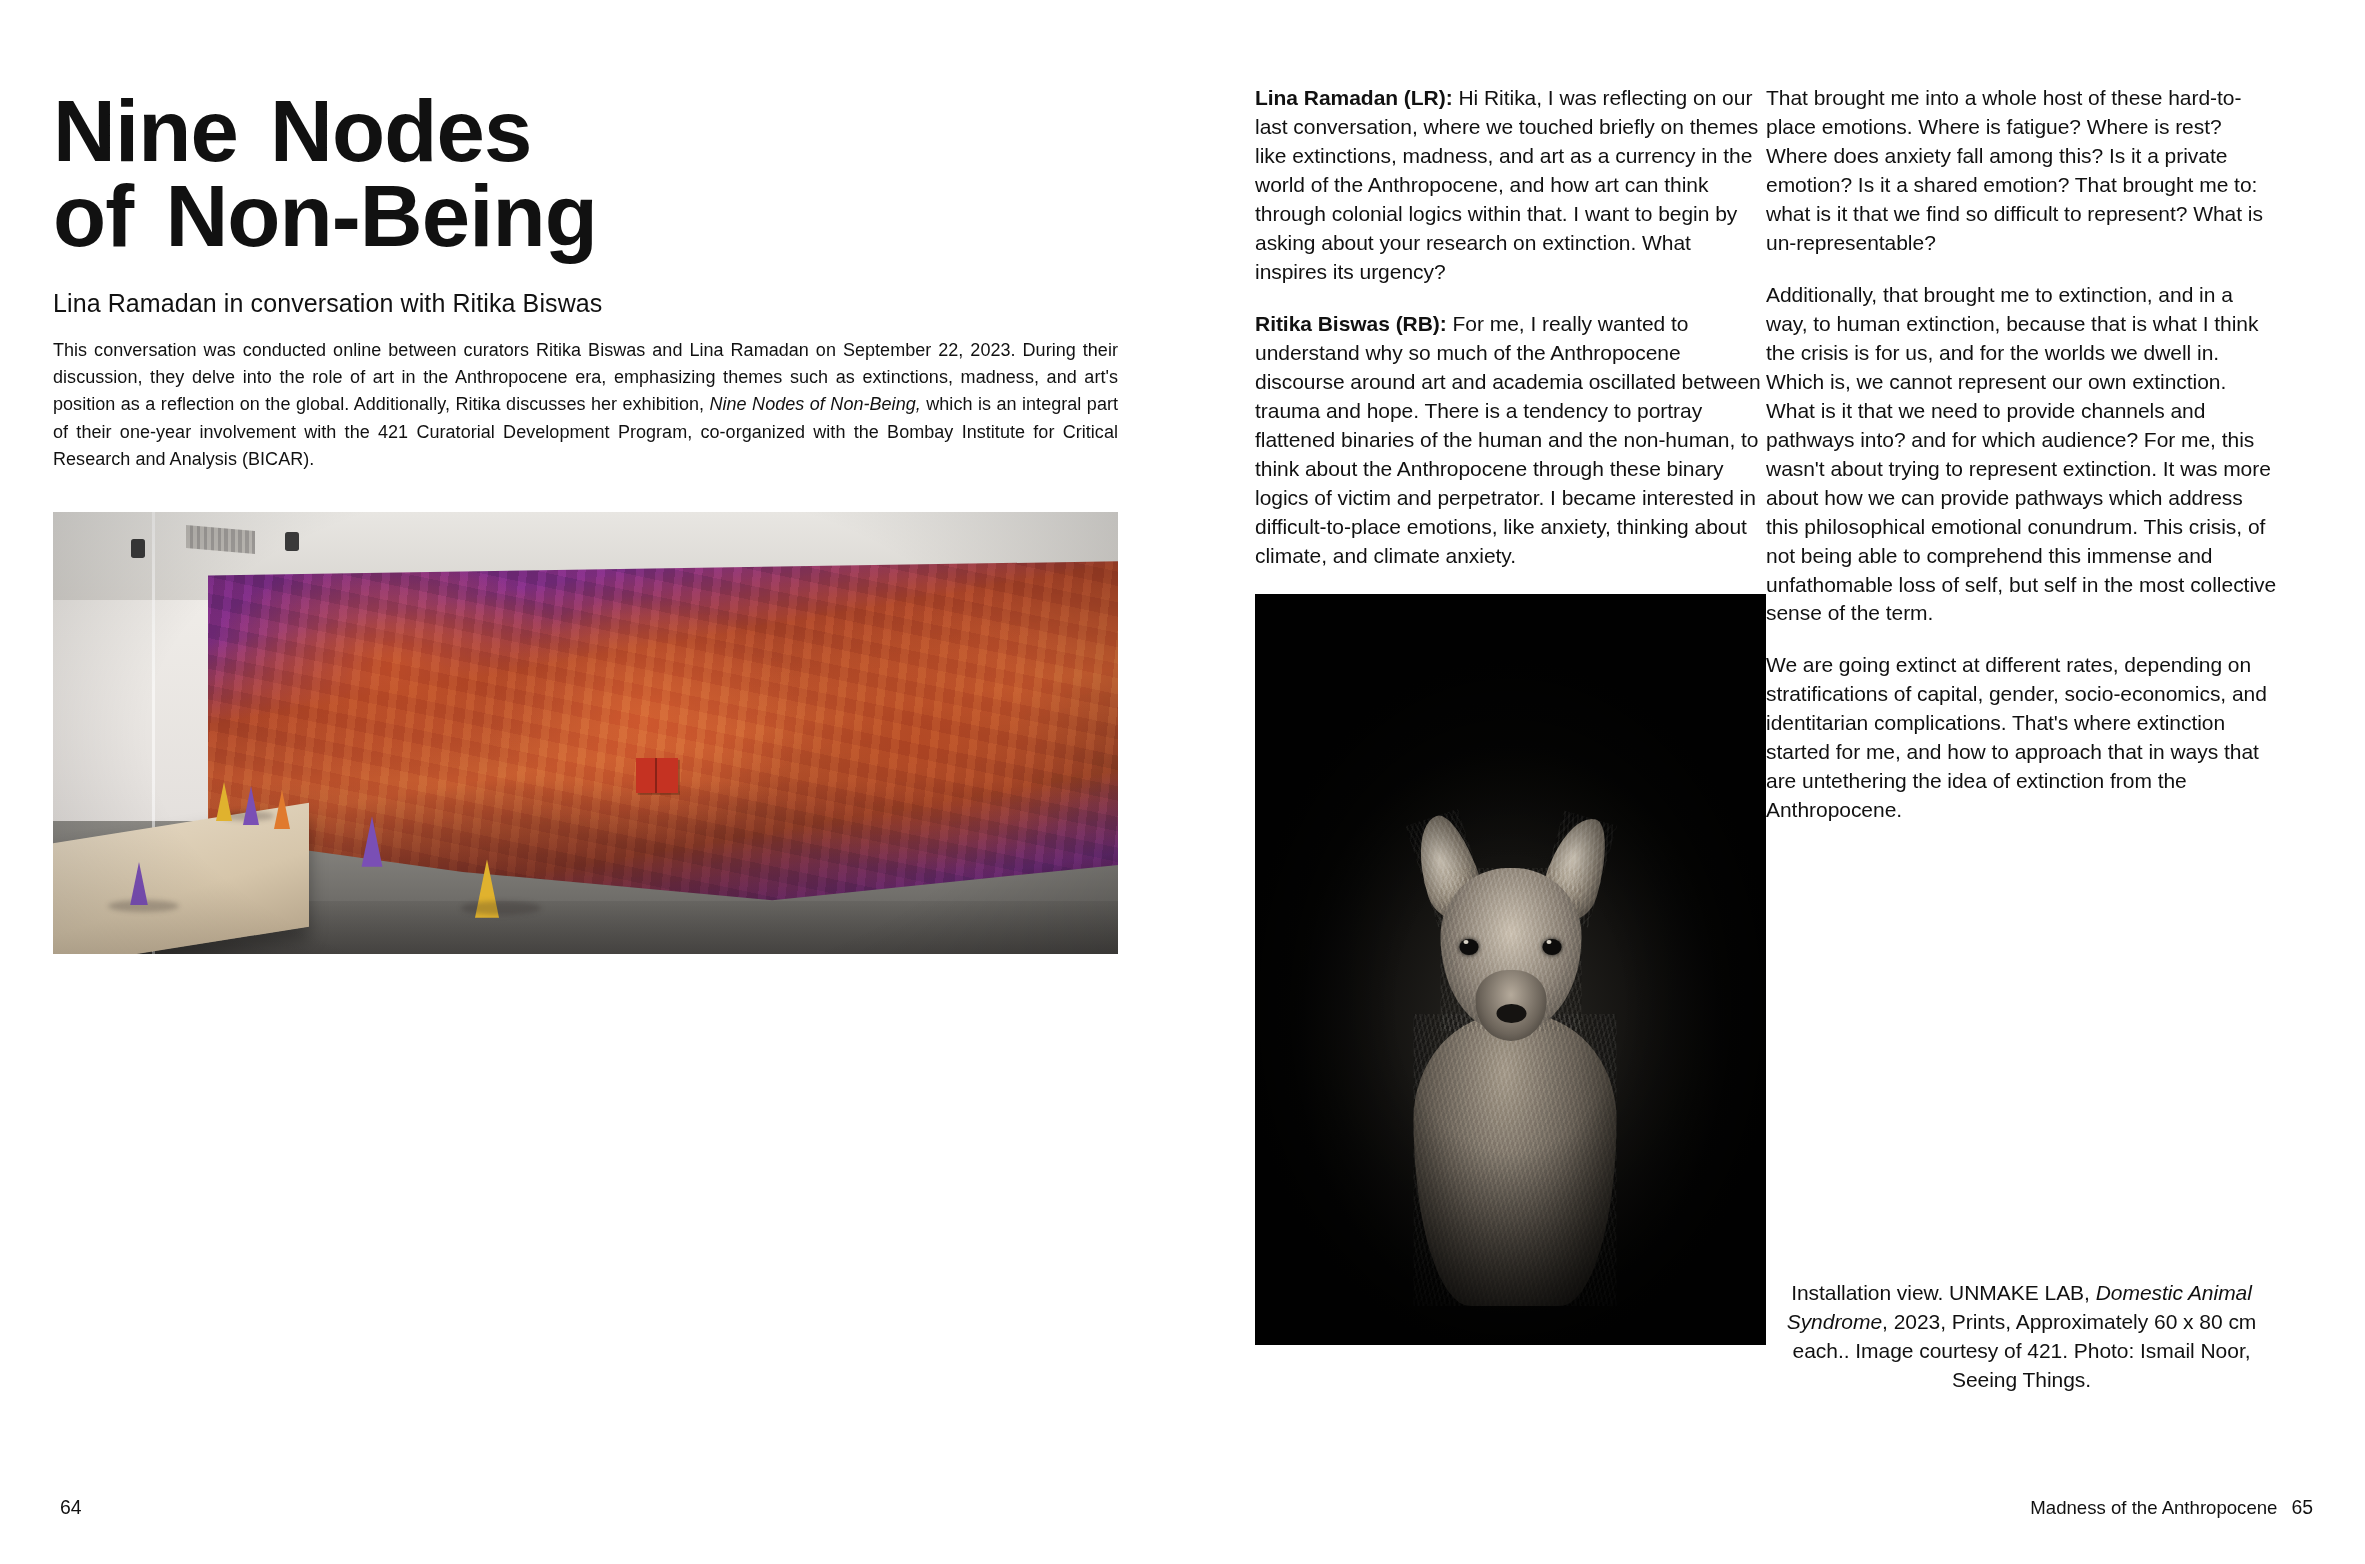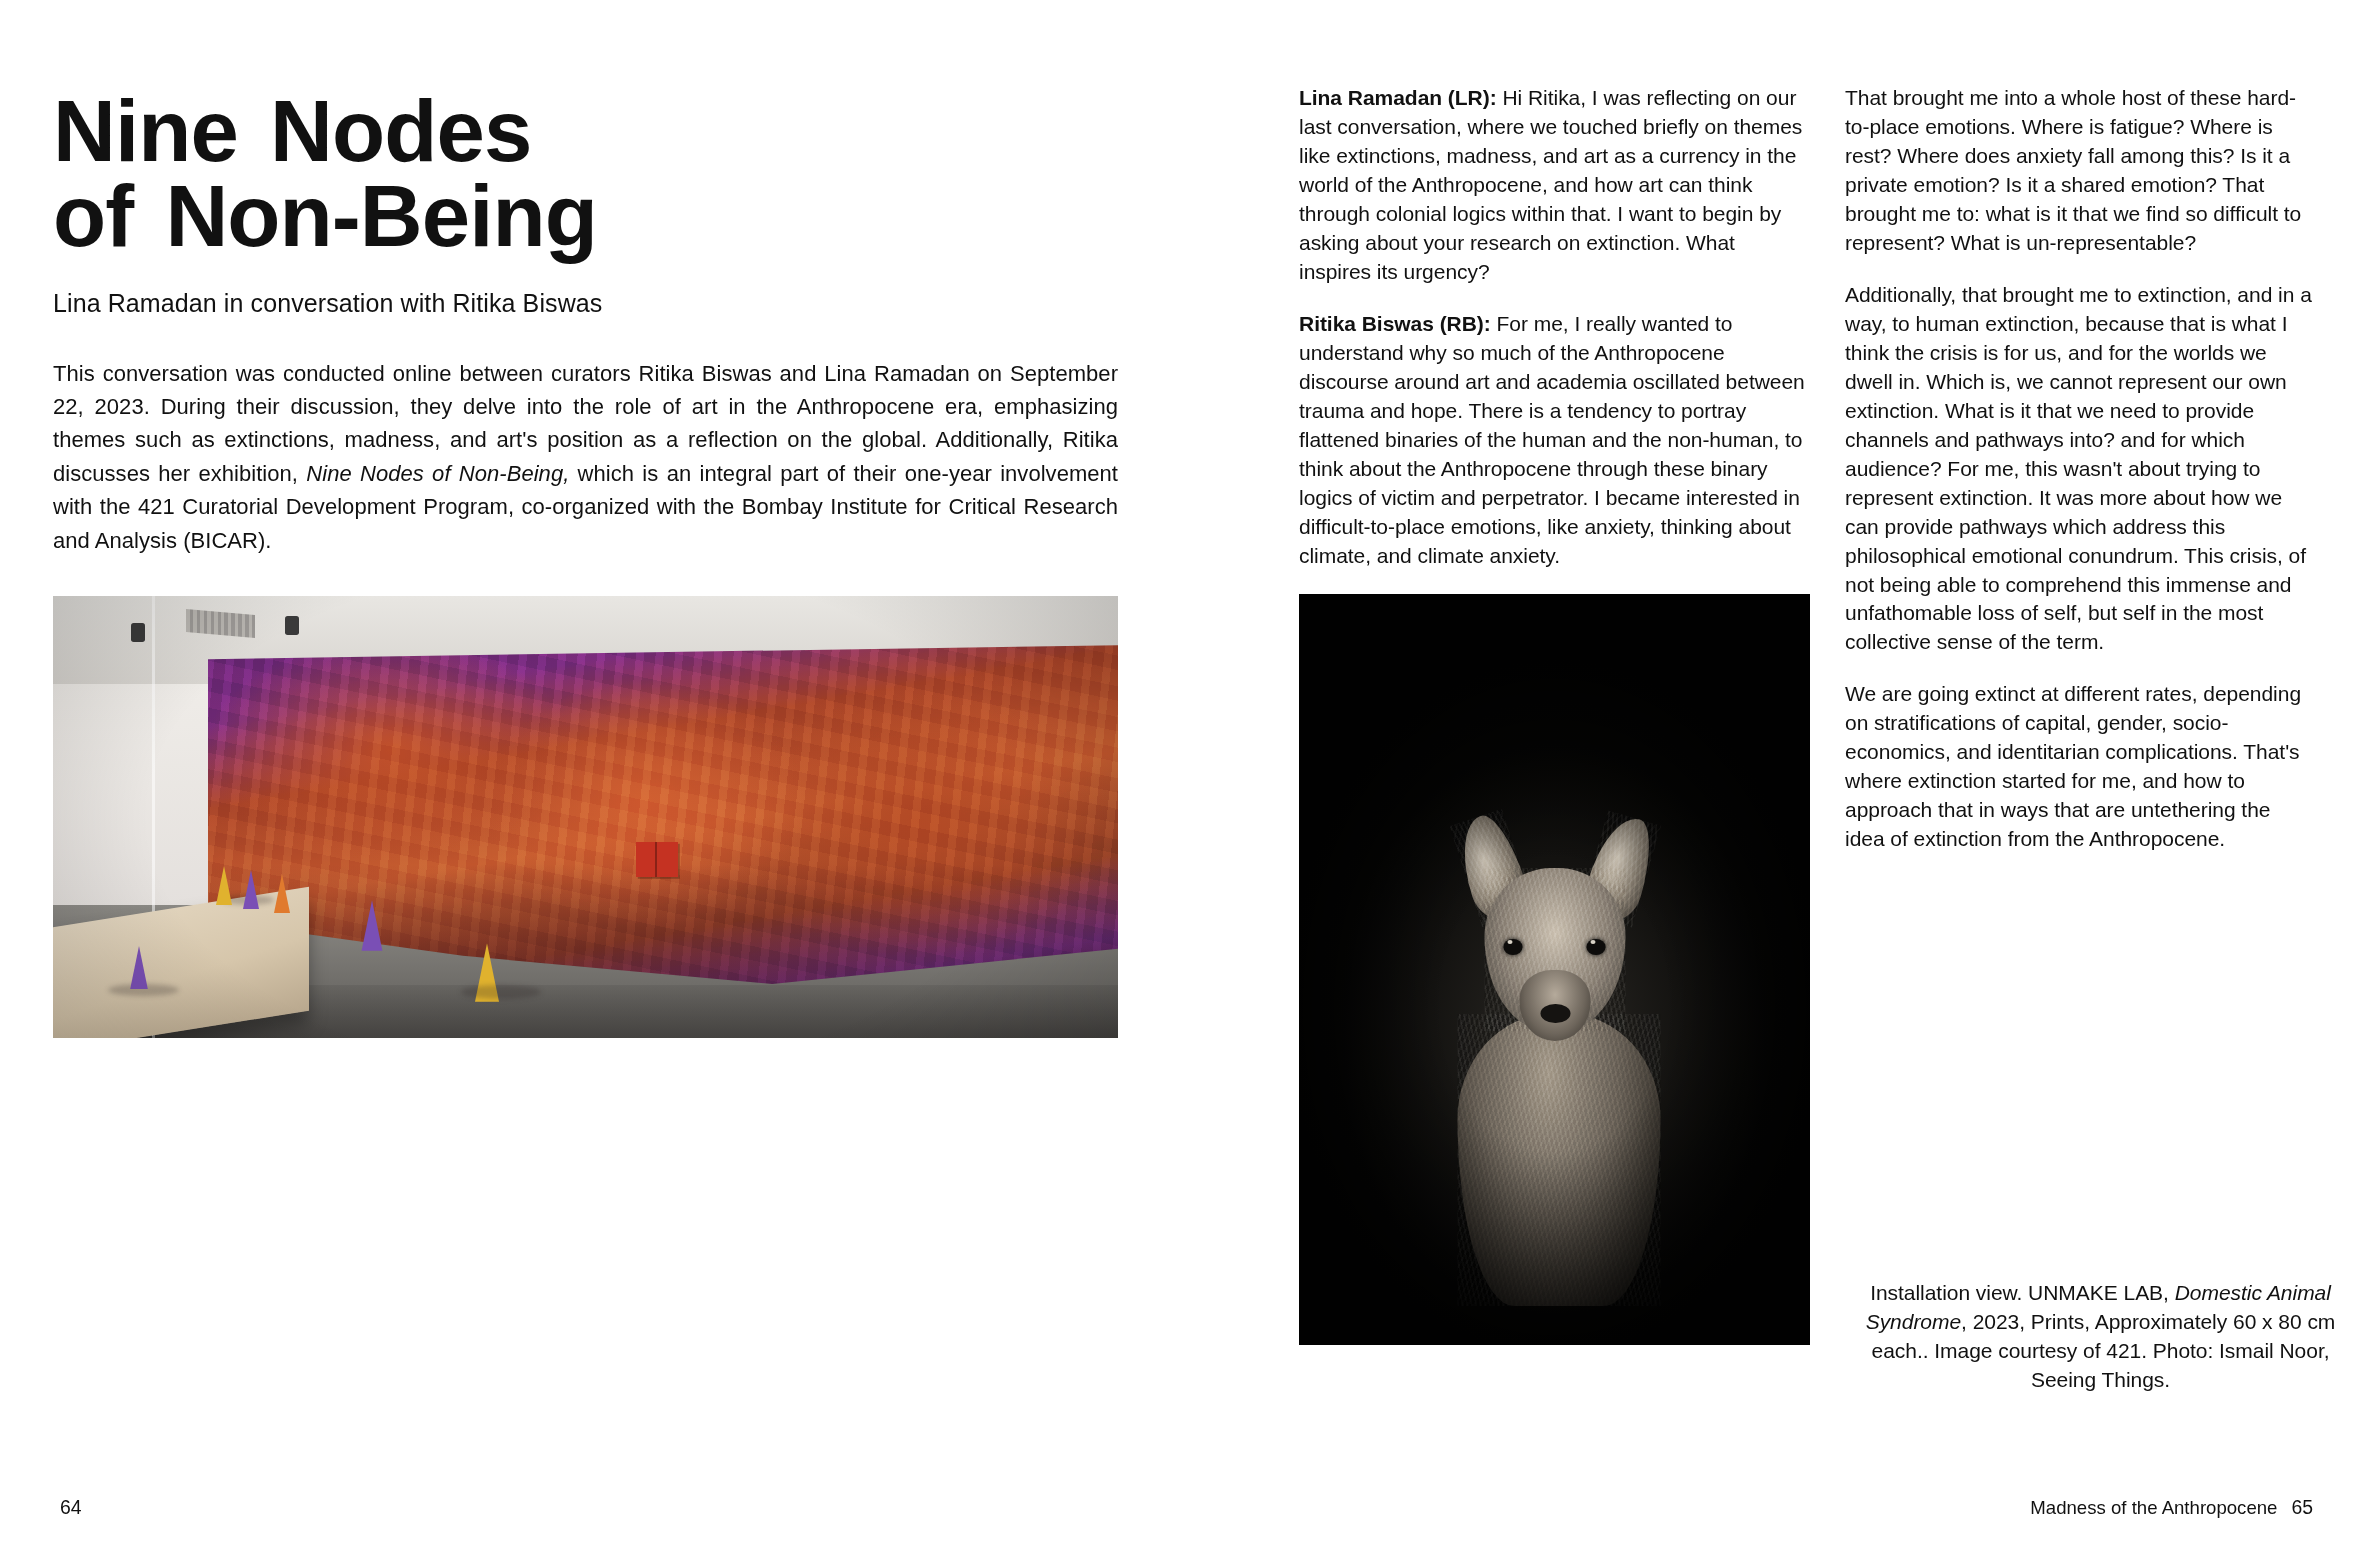--- a/index.html
+++ b/index.html
@@ -34,23 +34,23 @@
     word-spacing: 8.8px;
   }
   .title .line2 { display: block; }
   .subtitle {
     font-size: 25px;
     font-weight: 400;
     margin-top: 30px;
     letter-spacing: 0.1px;
   }
   .intro {
-    margin-top: 39px;
+    margin-top: 19px;
     width: 1065px;
-    font-size: 22px;
+    font-size: 18px;
     line-height: 1.52;
     text-align: justify;
     letter-spacing: 0.04px;
   }
   .intro i { font-style: italic; }
 
   .figure-left {
     margin-top: 39px;
     width: 1065px;
   }
@@ -151,22 +151,20 @@
   .folio-left {
     position: absolute;
     left: 60px;
     bottom: 46px;
     font-size: 19.4px;
   }
 
   
   .cols {
     display: flex;
-    gap: 35px;
-    margin-left: 44px;
   }
   .col { width: 511px; }
   .col p {
     margin: 0 0 23px 0;
     font-size: 21px;
     line-height: 1.38;
     letter-spacing: -0.04px;
   }
   .col p b { font-weight: 700; }
 

